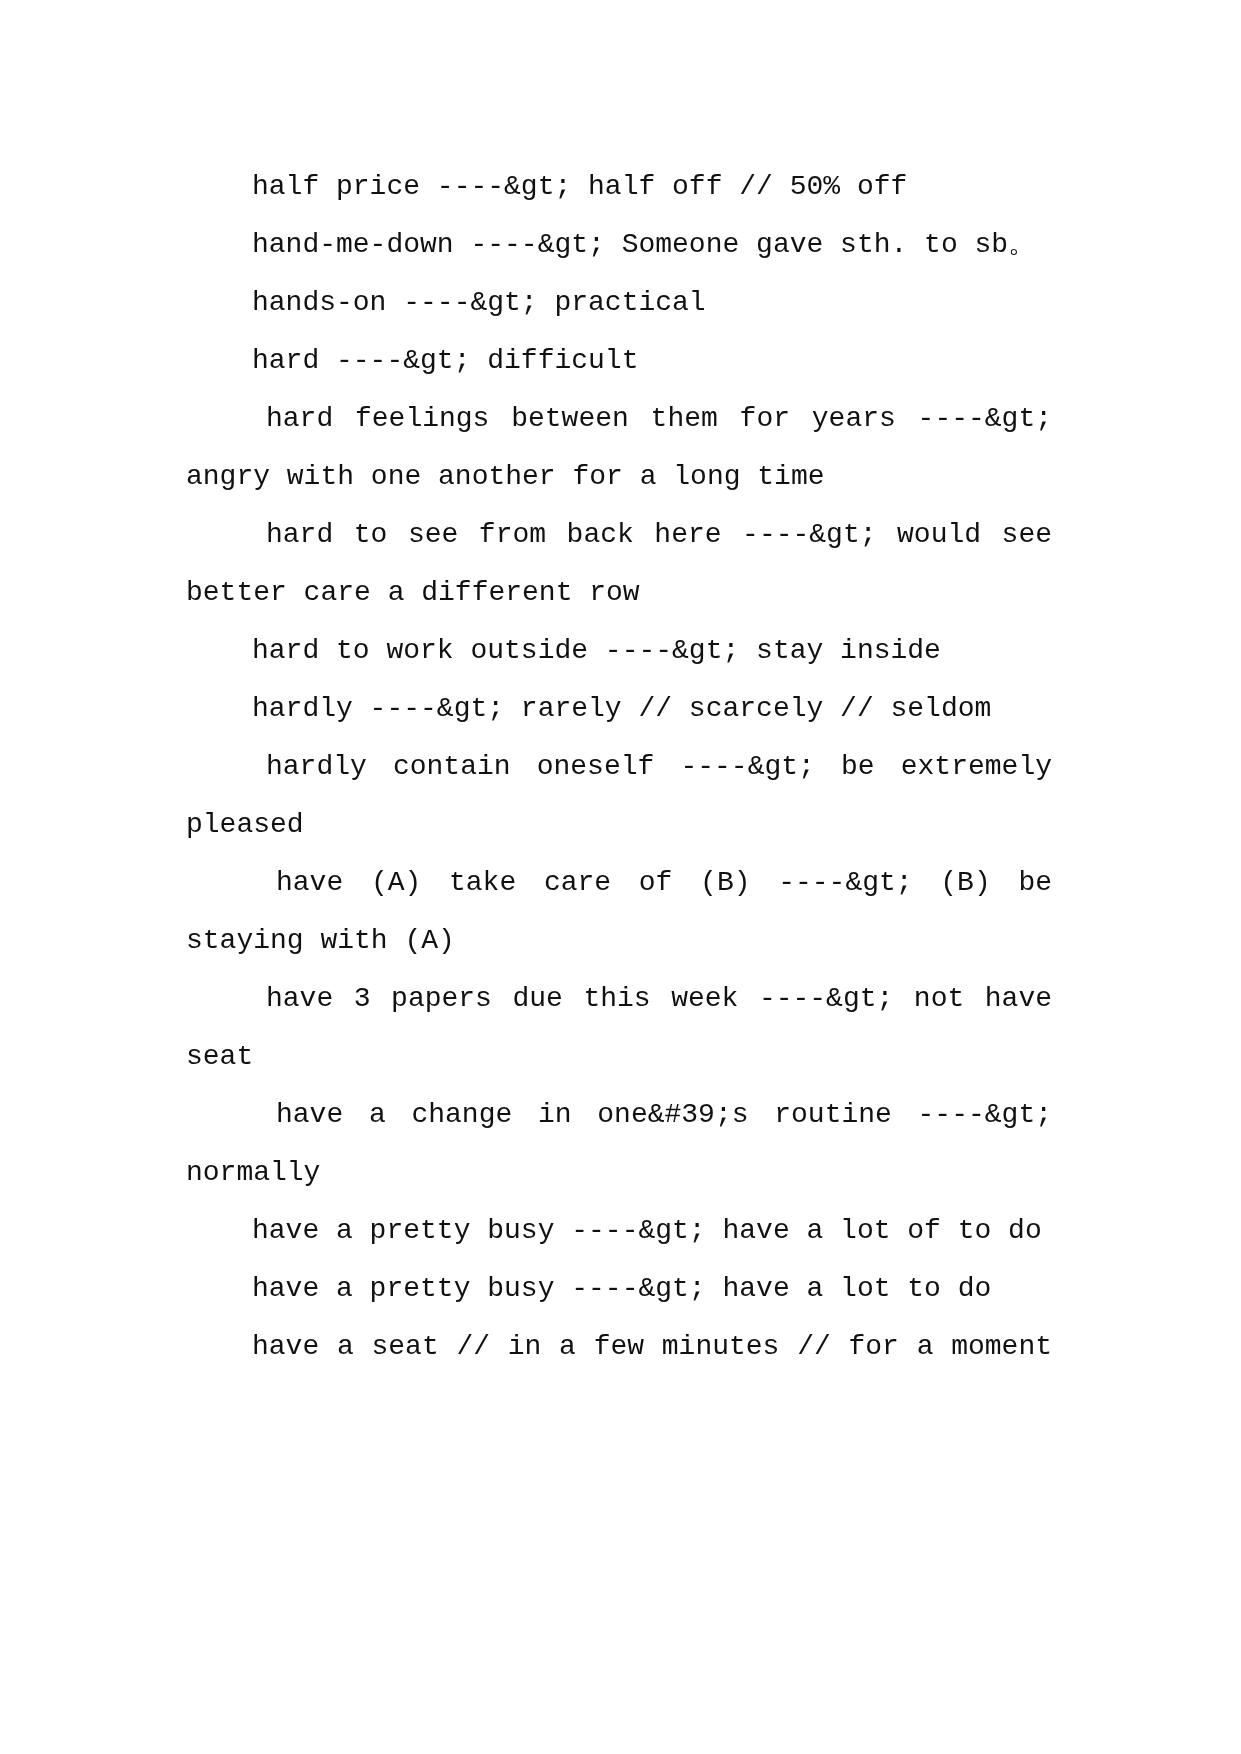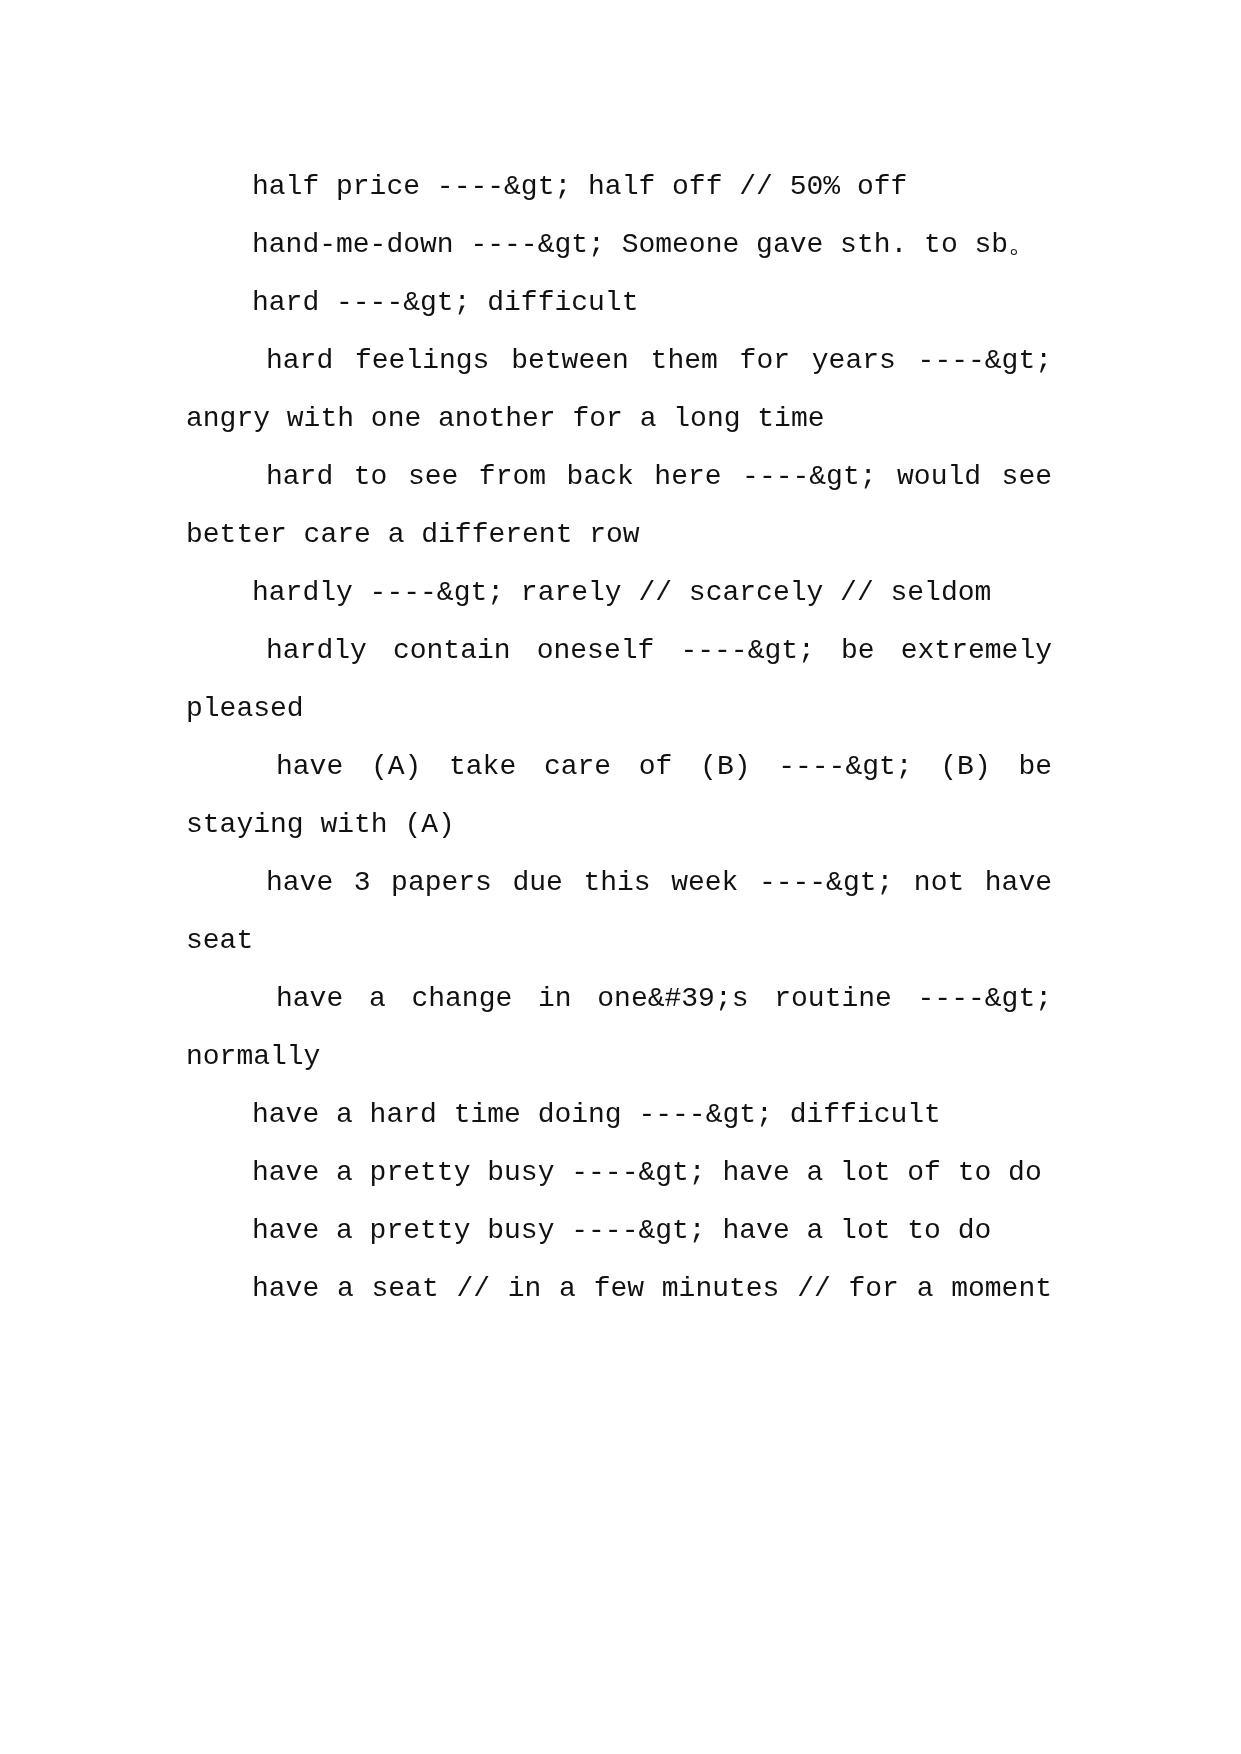--- a/index.html
+++ b/index.html
@@ -38,32 +38,33 @@
   .ind-deep   { padding-left: 80px; }
   .ind-deeper { padding-left: 90px; }
 </style>
 </head>
 <body>
 
 <div class="page">
   <div class="text-block" id="text-block">
       <div class="line ind-normal">half price ----&amp;gt; half off // 50% off</div>
       <div class="line ind-normal">hand-me-down ----&amp;gt; Someone gave sth. to sb。</div>
+      <div class="line ind-normal">hands-on ----&amp;gt; practical</div>
       <div class="line ind-normal">hard ----&amp;gt; difficult</div>
       <div class="line ind-deep just">hard feelings between them for years ----&amp;gt;</div>
       <div class="line ind-none">angry with one another for a long time</div>
       <div class="line ind-deep just">hard to see from back here ----&amp;gt; would see</div>
       <div class="line ind-none">better care a different row</div>
+      <div class="line ind-normal">hard to work outside ----&amp;gt; stay inside</div>
       <div class="line ind-normal">hardly ----&amp;gt; rarely // scarcely // seldom</div>
       <div class="line ind-deep just">hardly contain oneself ----&amp;gt; be extremely</div>
       <div class="line ind-none">pleased</div>
       <div class="line ind-deeper just">have (A) take care of (B) ----&amp;gt; (B) be</div>
       <div class="line ind-none">staying with (A)</div>
       <div class="line ind-deep just">have 3 papers due this week ----&amp;gt; not have</div>
       <div class="line ind-none">seat</div>
       <div class="line ind-deeper just">have a change in one&amp;#39;s routine ----&amp;gt;</div>
       <div class="line ind-none">normally</div>
-      <div class="line ind-normal">have a hard time doing ----&amp;gt; difficult</div>
       <div class="line ind-normal">have a pretty busy ----&amp;gt; have a lot of to do</div>
       <div class="line ind-normal">have a pretty busy ----&amp;gt; have a lot to do</div>
       <div class="line ind-normal just">have a seat // in a few minutes // for a moment</div>
     </div>
 </div>
 
 </body></html>

